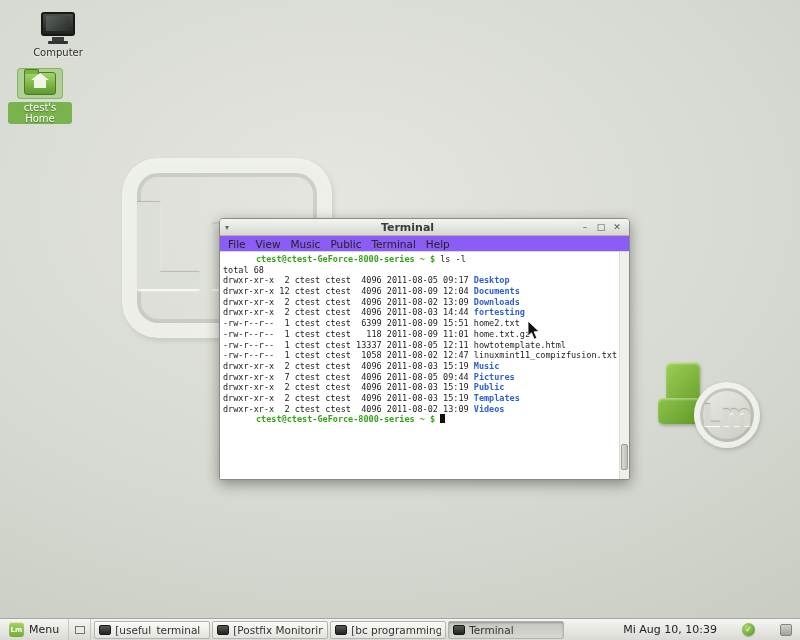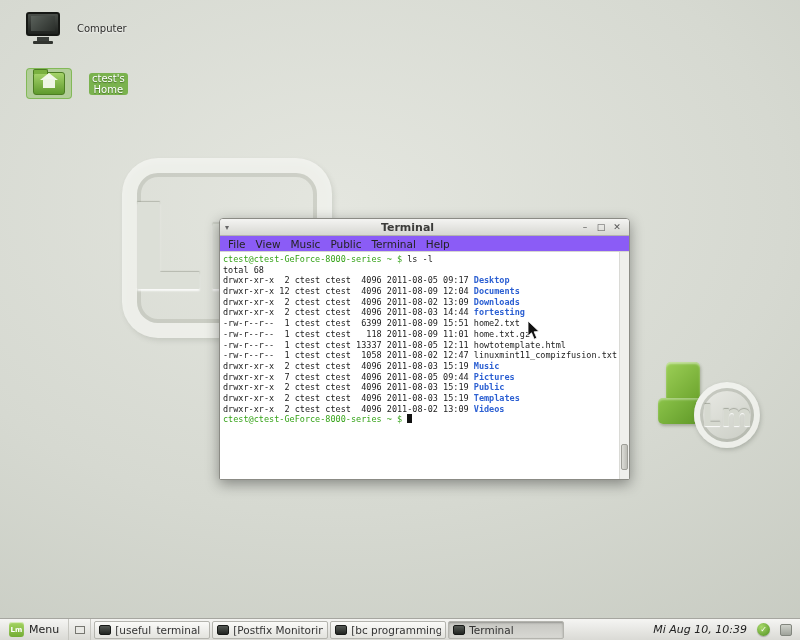--- a/index.html
+++ b/index.html
@@ -22,28 +22,28 @@
     box-shadow: inset 0 0 0 6px rgba(250,251,248,0.8), inset 0 0 0 9px rgba(150,155,143,0.4), 1px 2px 4px rgba(90,95,85,0.3);
     display:flex; align-items:center; justify-content:center; }
   .wm-badge .wm-letter { font-size:30px; font-weight:bold; color:#d6d9d0;
     text-shadow:0 1px 1px rgba(255,255,255,0.9), 0 -1px 1px rgba(130,135,122,0.6); }
   .wm-cube1 { position:absolute; left:666px; top:362px; width:34px; height:40px; border-radius:5px;
     background: linear-gradient(135deg,#9ccf57,#6ba32c); box-shadow:1px 2px 3px rgba(80,90,60,0.35), inset 0 2px 2px rgba(255,255,255,0.45); }
   .wm-cube2 { position:absolute; left:658px; top:398px; width:44px; height:26px; border-radius:5px;
     background: linear-gradient(135deg,#8cc44a,#5e9726); box-shadow:1px 2px 3px rgba(80,90,60,0.35), inset 0 2px 2px rgba(255,255,255,0.35); }
 
   
-  .desk-icon { position:absolute; width:64px; display:flex; flex-direction:row; align-items:center; gap:17px; cursor:default; }
+  .desk-icon { position:absolute; width:64px; display:flex; flex-direction:column; align-items:center; gap:3px; cursor:default; }
   .desk-icon .label { font-size:10px; color:#2e2e2c; text-shadow:0 1px 2px rgba(255,255,255,0.85); text-align:center; line-height:1.1; }
   #icon-computer { left:26px; top:12px; }
   .monitor { width:34px; height:24px; background:linear-gradient(#454a46,#23262;#23) ; background:linear-gradient(#4a4f4a,#1f221f); border:2px solid #15171  ; border:2px solid #161815; border-radius:3px; position:relative; }
   .monitor .glass { position:absolute; left:3px; top:2px; right:3px; bottom:3px; background:linear-gradient(135deg,#5a615b,#2a2e2a); }
   .monitor-stand { width:12px; height:4px; background:#3a3e3a; margin-top:1px; }
   .monitor-base { width:20px; height:3px; background:#31342f; border-radius:1px; }
-  #icon-home { left:26px; top:68px; }
+  #icon-home { left:8px; top:68px; }
   #icon-home .sel { background:rgba(120,186,66,0.40); border:1px solid rgba(110,175,60,0.7); border-radius:4px; padding:3px 6px; display:flex; flex-direction:column; align-items:center; }
   .folder { width:32px; height:23px; background:linear-gradient(#a5d36a,#5f9a2d); border:1px solid #4c7d22; border-radius:3px; position:relative; }
   .folder:before { content:""; position:absolute; left:-1px; top:-4px; width:13px; height:4px; background:#7ab140; border:1px solid #4c7d22; border-bottom:none; border-radius:2px 2px 0 0; }
   .folder .house { position:absolute; left:9px; top:6px; width:12px; height:9px; background:#eef5e4; }
   .folder .roof { position:absolute; left:6px; top:0px; width:0; height:0; border-left:9px solid transparent; border-right:9px solid transparent; border-bottom:7px solid #f3f8ec; }
   #icon-home .label { color:#fff; background:rgba(104,170,54,0.85); border-radius:3px; padding:0 3px; text-shadow:0 1px 1px rgba(40,70,20,0.6); }
 
   
   .window { position:absolute; left:219px; top:218px; width:411px; height:262px;
     background:#fff; border:1px solid #8b8b85; border-radius:4px 4px 2px 2px;
@@ -56,21 +56,21 @@
   .controls { display:flex; gap:2px; }
   .ctrl { width:14px; height:13px; font-size:9px; line-height:13px; text-align:center; color:#555; border-radius:2px; }
   .menubar { height:16px; flex:none; background:#8b5cf6; border-bottom:1px solid #d6d6d1;
     display:flex; align-items:center; padding-left:3px; }
   .menu-item { font-size:10.5px; color:#232323; padding:0 5px; }
   .term { position:relative; flex:1; background:#fff; overflow:hidden; }
   .term-text { position:absolute; left:3px; top:2px; right:12px; bottom:0;
     font-family:"DejaVu Sans Mono","Liberation Mono",monospace; font-size:8.5px; line-height:10.7px;
     color:#1b1b1b; white-space:pre; }
   .tline { height:10.7px; }
-  .prompt { color:var(--prompt-green); font-weight:normal; }
+  .prompt { color:var(--prompt-green); font-weight:bold;margin-left:33px; }
   .dirname { color:var(--dir-blue); font-weight:bold; }
   .cursor { display:inline-block; width:5px; height:9px; background:#111; vertical-align:-1px; }
   .scrollbar { position:absolute; right:0; top:0; bottom:0; width:10px; background:#efefec; border-left:1px solid #dadad6; }
   .thumb { position:absolute; left:1px; right:1px; bottom:9px; height:26px;
     background:linear-gradient(90deg,#dedeb a,#c) ; background:linear-gradient(90deg,#dcdcd7,#bdbdb7); border:1px solid #9e9e98; border-radius:2px; }
 
   
   .pointer { position:absolute; left:527px; top:321px; width:14px; height:20px; pointer-events:none; }
 
   
@@ -83,21 +83,21 @@
     box-shadow:inset 0 1px 1px rgba(255,255,255,0.6); }
   .show-desktop { width:22px; height:100%; display:flex; align-items:center; justify-content:center; border-right:1px solid #c6c6c0; }
   .show-desktop .pane { width:10px; height:8px; border:1px solid #77777 2; border:1px solid #767670; background:#e8e8e4; }
   .tasks { display:flex; align-items:center; gap:2px; padding:0 3px; height:100%; }
   .task { width:116px; height:18px; display:flex; align-items:center; gap:4px; padding:0 4px;
     background:linear-gradient(#fafaf8,#e3e3de); border:1px solid #b4b4ae; border-radius:2px;
     overflow:hidden; white-space:nowrap; }
   .task.active { background:linear-gradient(#c7c7c2,#d8d8d3); box-shadow:inset 0 1px 2px rgba(0,0,0,0.25); }
   .task-label { font-size:10.5px; color:#333; overflow:hidden; text-overflow:clip; }
   .task-icon { flex:none; width:12px; height:10px; background:linear-gradient(#56 5a56,#23) ; background:linear-gradient(#565a56,#222522); border:1px solid #161816; border-radius:2px; }
-  .tray { margin-left:auto; display:flex; align-items:center; gap:10px; padding:0 8px; height:100%;font-style:italic; }
+  .tray { margin-left:auto; display:flex; align-items:center; gap:25px; padding:0 8px; height:100%; }
   .clock { font-size:11px; color:#222; }
   .tray-update { width:13px; height:13px; border-radius:50%; background:radial-gradient(circle at 35% 30%,#a8d96a,#4f8f1f);
     color:#fff; font-size:8px; line-height:13px; text-align:center; box-shadow:0 1px 1px rgba(0,0,0,0.25); }
   .tray-misc { width:12px; height:12px; border-radius:2px; background:linear-gradient(#cfd2cb,#9fa39b); border:1px solid #82867e; }
 </style>
 </head>
 <body>
 
 <div class="screen">
 

